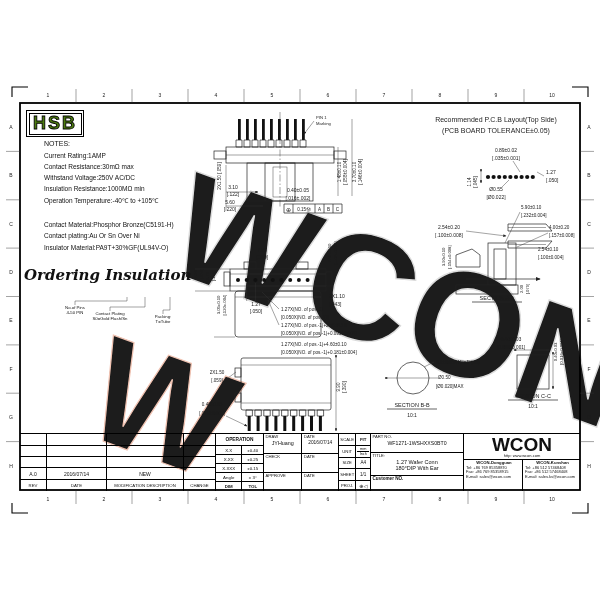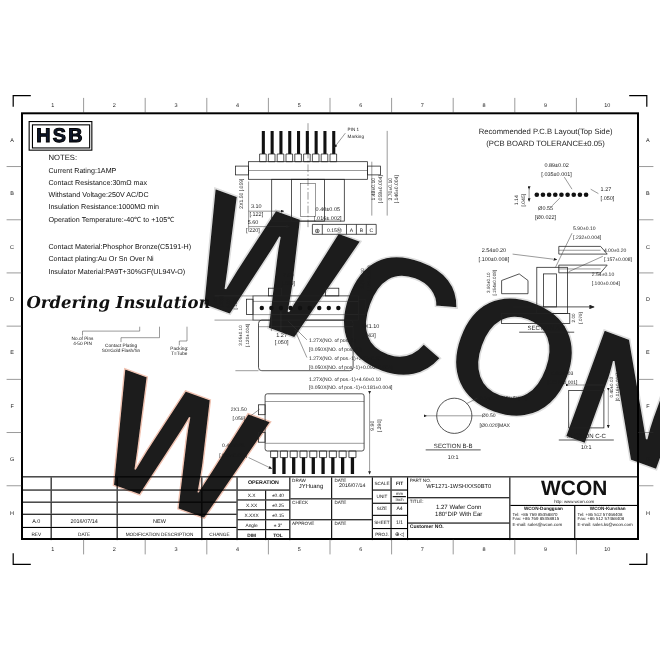--- a/index.html
+++ b/index.html
@@ -11,21 +11,21 @@
   .t4{font-size:4.2px}.t45{font-size:4.6px}.t5{font-size:5px}.t55{font-size:5.5px}
   .t6{font-size:6px}.t7{font-size:7px}
   .tm{text-anchor:middle}
   .ln{stroke:#222;stroke-width:.7;fill:none}
   .lt{stroke:#333;stroke-width:.45;fill:none}
   .lf{stroke:#000;stroke-width:1.8;fill:none}
   .lc{stroke:#000;stroke-width:1.1;fill:none}
   
   .logo{left:26px;top:110px;width:58px;height:27px;border:1px solid #000;padding:1.5px}
   .logo-in{width:100%;height:100%;border:1.6px solid #000;display:flex;align-items:center;justify-content:center;box-sizing:border-box}
-  .logo-in span{font-size:18px;font-weight:bold;letter-spacing:2px;color:#0f172a;
+  .logo-in span{font-size:18px;font-weight:bold;letter-spacing:2px;color:#4d7c0f;
       -webkit-text-stroke:0.9px #000}
   
   .notes{left:44px;top:138px}
   .notes .nt{font-size:7px;line-height:11.5px;white-space:nowrap}
   .notes .nl{font-size:6.5px;line-height:11.3px;white-space:nowrap}
   .mats{left:44px;top:219px}
   .mats .nl{font-size:6.5px;line-height:11.3px;white-space:nowrap}
   
   .ord-title{left:24px;top:266px;font-family:"DejaVu Serif","Liberation Serif",serif;
       font-style:italic;font-weight:bold;font-size:15px;white-space:nowrap}

